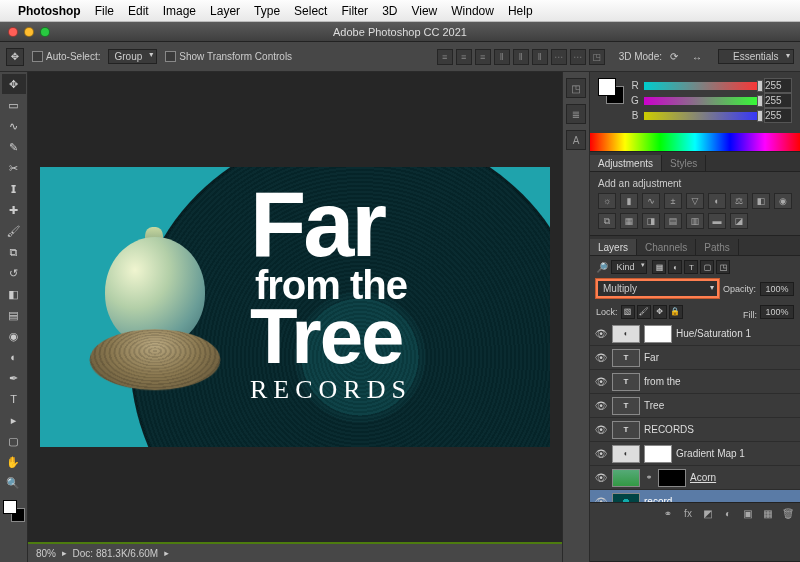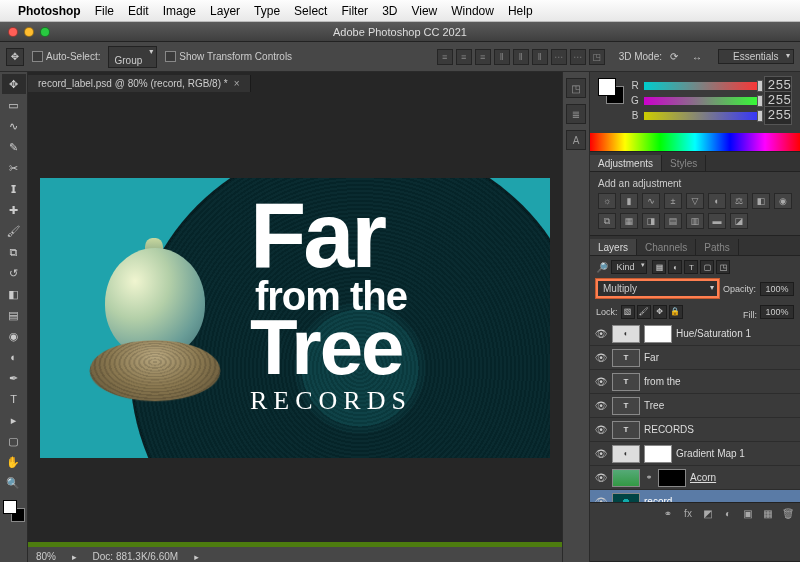--- a/index.html
+++ b/index.html
@@ -12,21 +12,21 @@
 
 .titlebar { height: 20px; background: linear-gradient(#5a5a5a,#3f3f3f); display: flex; align-items: center; position: relative; border-bottom: 1px solid #222; }
 .titlebar .traffic { display: flex; gap: 6px; margin-left: 8px; }
 .traffic .dot { width: 10px; height: 10px; border-radius: 50%; border: 1px solid rgba(0,0,0,0.4); }
 .dot.red { background: #ff5f57; } .dot.yellow { background: #ffbd2e; } .dot.green { background: #28c940; }
 .titlebar .title { position: absolute; left: 0; right: 0; text-align: center; color: #ddd; font-size: 11px; }
 
 .options-bar { height: 30px; background: #474747; border-bottom: 1px solid #2a2a2a; display: flex; align-items: center; padding: 0 6px; color: #ccc; font-size: 10px; gap: 8px; }
 .options-bar .tool-ico { width: 18px; height: 18px; background: #3a3a3a; border: 1px solid #222; display: flex; align-items: center; justify-content: center; }
 .checkbox { width: 11px; height: 11px; border: 1px solid #888; background: #3a3a3a; display: inline-block; vertical-align: middle; margin-right: 3px; }
-.dropdown { background: #3a3a3a; border: 1px solid #222; padding: 8px 14px 1px 5px; position: relative; }
+.dropdown { background: #3a3a3a; border: 1px solid #222; padding: 1px 14px 1px 5px; position: relative; }
 .dropdown::after { content: "▾"; position: absolute; right: 3px; top: 0; font-size: 8px; }
 .mini-icons { display: flex; gap: 3px; margin-left: auto; }
 .mini-icons span { width: 16px; height: 16px; background: #3a3a3a; border: 1px solid #252525; display:flex;align-items:center;justify-content:center;font-size:9px;color:#888;}
 .ess-drop { background:#3a3a3a;border:1px solid #222;padding:1px 14px 1px 14px;position:relative;font-size:10px;color:#ccc;margin-left:4px; width:76px;}
 .ess-drop::after{content:"▾";position:absolute;right:3px;top:1px;font-size:8px;}
 
 .body-row { display: flex; height: calc(562px - 22px - 20px - 30px); }
 
 .toolbox { width: 28px; background: #474747; border-right: 1px solid #2a2a2a; display: flex; flex-direction: column; align-items: center; padding-top: 2px; gap: 1px; }
 .toolbox .tool { width: 24px; height: 20px; display: flex; align-items: center; justify-content: center; color: #ccc; font-size: 11px; cursor: pointer; position:relative;}
@@ -46,21 +46,21 @@
 .acorn { position:absolute; left:40px; top:60px; width:150px; height:180px; }
 .acorn .nut { position:absolute; top:10px; left:25px; width:100px; height:110px; border-radius:50% 50% 48% 48%; background: radial-gradient(ellipse at 30% 30%, #f0f5d0, #b3cfa8 35%, #6a9d97 70%, #3a6b72);}
 .acorn .cap { position:absolute; top:95px; left:10px; width:130px; height:70px; border-radius:50%; background: radial-gradient(ellipse at 50% 30%, #b8a77f, #8a7850 50%, #5a4d33); transform:perspective(200px) rotateX(30deg);}
 .acorn .cap::after{content:"";position:absolute;inset:0;border-radius:50%;background:repeating-radial-gradient(ellipse at 50% 40%, rgba(0,0,0,0.15) 0 2px, transparent 2px 5px);}
 .acorn .stem{position:absolute;top:0;left:65px;width:18px;height:22px;background:linear-gradient(#c8d8a0,#7a9a7c);border-radius:40% 40% 20% 20%;}
 .text-block { position:absolute; left:210px; top:18px; color:#fff; font-family: "Arial Black", Arial, sans-serif; }
 .text-block .l1 { font-size:92px; font-weight:900; line-height:0.85; letter-spacing:-3px;}
 .text-block .l2 { font-size:40px; font-weight:900; line-height:0.9; margin-top:4px; letter-spacing:-1px; text-align:center;}
 .text-block .l3 { font-size:78px; font-weight:900; line-height:0.85; letter-spacing:-2px;}
 .text-block .l4 { font-family: Georgia, serif; font-size:26px; letter-spacing:6px; margin-top:6px; text-align:center;}
-.statusbar { height: 20px; background: #474747; border-top:5px solid #4d7c0f; color:#ccc; font-size:10px; display:flex; align-items:flex-end; padding:0 8px; gap:16px;}
+.statusbar { height: 20px; background: #474747; border-top:2px solid #4d7c0f; color:#ccc; font-size:10px; display:flex; align-items:center; padding:0 8px; gap:6px;}
 .statusbar .arrow{font-size:9px;}
 
 .mid-strip { width: 28px; background: #474747; border-left:1px solid #2a2a2a; border-right:1px solid #2a2a2a; display:flex; flex-direction:column; align-items:center; padding-top:6px; gap:6px;}
 .mid-strip span { width:20px;height:20px;background:#3a3a3a;border:1px solid #252525;display:flex;align-items:center;justify-content:center;font-size:10px;color:#999;}
 
 .panels { width: 210px; background: #3a3a3a; display: flex; flex-direction: column; color: #ccc; font-size: 10px; }
 .panel { border-bottom: 1px solid #222; }
 .panel-tabs { height: 20px; background: #333; display: flex; align-items: flex-end; border-bottom: 1px solid #222;}
 .panel-tabs .ptab { padding: 3px 8px 2px; background:#424242; border-right:1px solid #222; color:#ddd;}
 .panel-tabs .ptab.inactive { background:#333; color:#888;}
@@ -71,21 +71,21 @@
 .color-sw .fg{position:absolute;top:0;left:0;width:18px;height:18px;background:#fff;border:1px solid #000;}
 .color-sw .bg{position:absolute;bottom:0;right:0;width:18px;height:18px;background:#000;border:1px solid #888;}
 .sliders { flex:1; }
 .slider-row { display:flex; align-items:center; gap:4px; height:15px;}
 .slider-row .lab{width:10px;text-align:center;}
 .slider-row .track{flex:1;height:8px;position:relative;}
 .slider-row .track.r{background:linear-gradient(to right,#00cccc,#ff3333);}
 .slider-row .track.g{background:linear-gradient(to right,#cc00cc,#33ff33);}
 .slider-row .track.b{background:linear-gradient(to right,#cccc00,#3333ff);}
 .slider-row .thumb{position:absolute;right:-3px;top:-2px;width:6px;height:12px;background:#ccc;border:1px solid #555;}
-.slider-row .val{width:28px;background:#2a2a2a;border:1px solid #555;text-align:right;font-size:13px;padding:1px 0;font-family:Liberation Mono, monospace;}
+.slider-row .val{width:28px;background:#2a2a2a;border:1px solid #555;text-align:left;font-size:10px;padding:1px 0;}
 .spectrum{height:18px;margin-top:4px;background:linear-gradient(to right,#ff0000,#ffff00,#00ff00,#00ffff,#0000ff,#ff00ff,#ff0000);}
 
 .adj-body .title{margin-bottom:4px;}
 .adj-icons{display:flex;flex-wrap:wrap;gap:4px;}
 .adj-icons span{width:18px;height:16px;background:#444;border:1px solid #282828;display:flex;align-items:center;justify-content:center;font-size:9px;color:#aaa;}
 
 .layers-body { padding: 0; }
 .layers-controls { padding: 4px 6px 2px; display:flex; align-items:center; gap:3px;}
 .kind-drop { background:#2e2e2e;border:1px solid #1c1c1c;padding:1px 12px 1px 4px;font-size:9px;position:relative;}
 .kind-drop::after{content:"▾";position:absolute;right:2px;top:0;font-size:7px;}
@@ -190,26 +190,20 @@
     <div class="tool">▢</div>
     <div class="tool">✋</div>
     <div class="tool">🔍</div>
     <div class="swatches">
         <div class="bg"></div>
         <div class="fg"></div>
       </div>
   </div>
 
   <div class="doc-area">
-    <div class="doc-tab">
-      <div class="tab">
-        <span>record_label.psd @ 80% (record, RGB/8) *</span>
-        <span class="x">×</span>
-      </div>
-    </div>
     <div class="canvas-wrap">
       <div class="canvas">
         <div class="record-disc"></div>
         <div class="acorn">
           <div class="stem"></div>
             <div class="nut"></div>
             <div class="cap"></div>
         </div>
         <div class="text-block">
           <div class="l1">Far</div>

